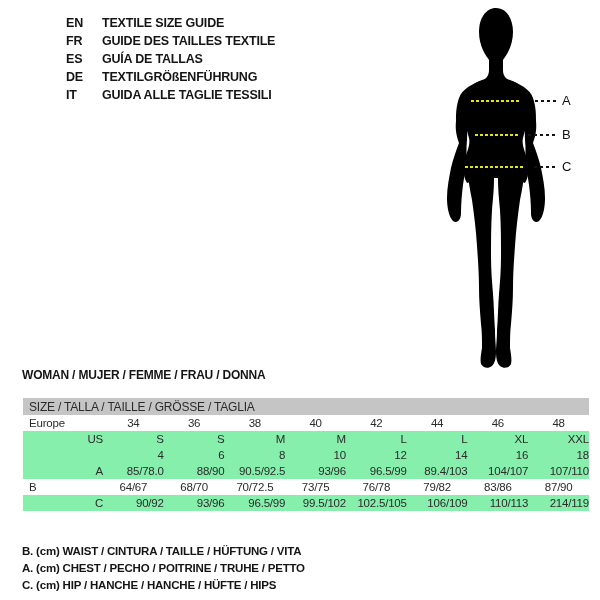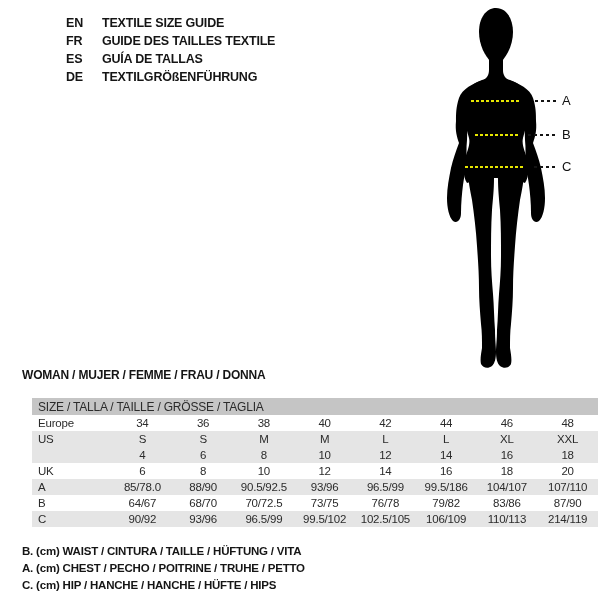--- a/index.html
+++ b/index.html
@@ -19,42 +19,43 @@
   
   .dash { position:absolute; height:2px; }
   .dash.yellow { background:repeating-linear-gradient(to right, var(--yellow) 0 3px, transparent 3px 5px); }
   .dash.black  { background:repeating-linear-gradient(to right, #141414 0 3px, transparent 3px 6px); }
   .marker-label { position:absolute; font-size:13px; color:#111; line-height:13px; }
 
   
   .section-title { position:absolute; left:22px; top:368px; font-size:12px; font-weight:bold; letter-spacing:-0.2px;text-align:center; }
 
   
-  .size-table { position:absolute; left:32px; top:398px; width:566px; border-collapse:collapse; table-layout:fixed; }
+  .size-table { position:absolute; left:23px; top:398px; width:566px; border-collapse:collapse; table-layout:fixed; }
   .size-table th { background:#c5c5c5; text-align:left; font-weight:normal; font-size:12px;
                    height:17px; padding:0 0 0 6px; color:#2b2b2b; letter-spacing:-0.2px; }
   .size-table td { font-size:11.5px; height:16px; text-align:center; color:#2b2b2b; padding:0; letter-spacing:-0.2px; }
   .size-table td.rowlabel { text-align:left; padding-left:6px; }
-  .size-table tr.shaded td { background:#e5e5e5; }
+  .size-table tr.shaded td { background:#86efac;text-align:right; }
   .col-label { width:80px; }
 
   
   .legend { position:absolute; left:22px; top:543px; }
   .legend-line { height:17px; line-height:17px; font-size:11.5px; font-weight:bold; letter-spacing:-0.2px; white-space:nowrap; }
 </style>
 </head>
 <body>
 
 <div class="canvas">
 
   <ul class="langs">
       <li class="lang-row"><span class="lang-code">EN</span><span class="lang-label">TEXTILE SIZE GUIDE</span></li>
       <li class="lang-row"><span class="lang-code">FR</span><span class="lang-label">GUIDE DES TAILLES TEXTILE</span></li>
       <li class="lang-row"><span class="lang-code">ES</span><span class="lang-label">GUÍA DE TALLAS</span></li>
       <li class="lang-row"><span class="lang-code">DE</span><span class="lang-label">TEXTILGRÖßENFÜHRUNG</span></li>
+      <li class="lang-row"><span class="lang-code">IT</span><span class="lang-label">GUIDA ALLE TAGLIE TESSILI</span></li>
     </ul>
 
   <div class="figure">
     <svg viewBox="0 0 140 378" xmlns="http://www.w3.org/2000/svg">
       <g fill="#000000">
         <path d="M70,8 C60,8 53,18 53,32 C53,45 59,56 65,62 C68,65 72,65 75,62 C81,56 87,45 87,32 C87,18 80,8 70,8 Z"></path>
         <path d="M63,50 L77,50 L77,70 C77,76 80,79 86,82 L54,82 C60,79 63,76 63,70 Z"></path>
         <path d="M56,80 C44,84 39,92 38,102 C36,116 40,126 43,138 C45,146 39,154 38,164 C37,172 38,178 41,183 C49,180 60,178 70,178 C80,178 91,180 99,183 C102,178 103,172 102,164 C101,154 95,146 97,138 C100,126 104,116 102,102 C101,92 96,84 84,80 C75,77 65,77 56,80 Z"></path>
         <path d="M58,80 C47,83 36,89 33,98 C30,107 30,114 30,121 C29,131 31,137 33,143 C30,151 27,159 25,168 C23,178 21,188 21,198 C21,208 23,217 27,221 C31,224 35,220 35,213 C35,203 36,193 37,185 C38,178 39,172 40,166 C41,156 40,148 41,140 C42,128 40,116 41,104 C42,94 47,85 58,80 Z"></path>
         <path d="M82,80 C93,83 104,89 107,98 C110,107 110,114 110,121 C111,131 109,137 107,143 C110,151 113,159 115,168 C117,178 119,188 119,198 C119,208 117,217 113,221 C109,224 105,220 105,213 C105,203 104,193 103,185 C102,178 101,172 100,166 C99,156 100,148 99,140 C98,128 100,116 99,104 C98,94 93,85 82,80 Z"></path>
@@ -122,39 +123,28 @@
           <td class="rowlabel"></td>
           <td>4</td>
           <td>6</td>
           <td>8</td>
           <td>10</td>
           <td>12</td>
           <td>14</td>
           <td>16</td>
           <td>18</td>
         </tr>
-        <tr>
-          <td class="rowlabel">UK</td>
-          <td>6</td>
-          <td>8</td>
-          <td>10</td>
-          <td>12</td>
-          <td>14</td>
-          <td>16</td>
-          <td>18</td>
-          <td>20</td>
-        </tr>
         <tr class="shaded">
           <td class="rowlabel">A</td>
           <td>85/78.0</td>
           <td>88/90</td>
           <td>90.5/92.5</td>
           <td>93/96</td>
           <td>96.5/99</td>
-          <td>99.5/186</td>
+          <td>89.4/103</td>
           <td>104/107</td>
           <td>107/110</td>
         </tr>
         <tr>
           <td class="rowlabel">B</td>
           <td>64/67</td>
           <td>68/70</td>
           <td>70/72.5</td>
           <td>73/75</td>
           <td>76/78</td>

